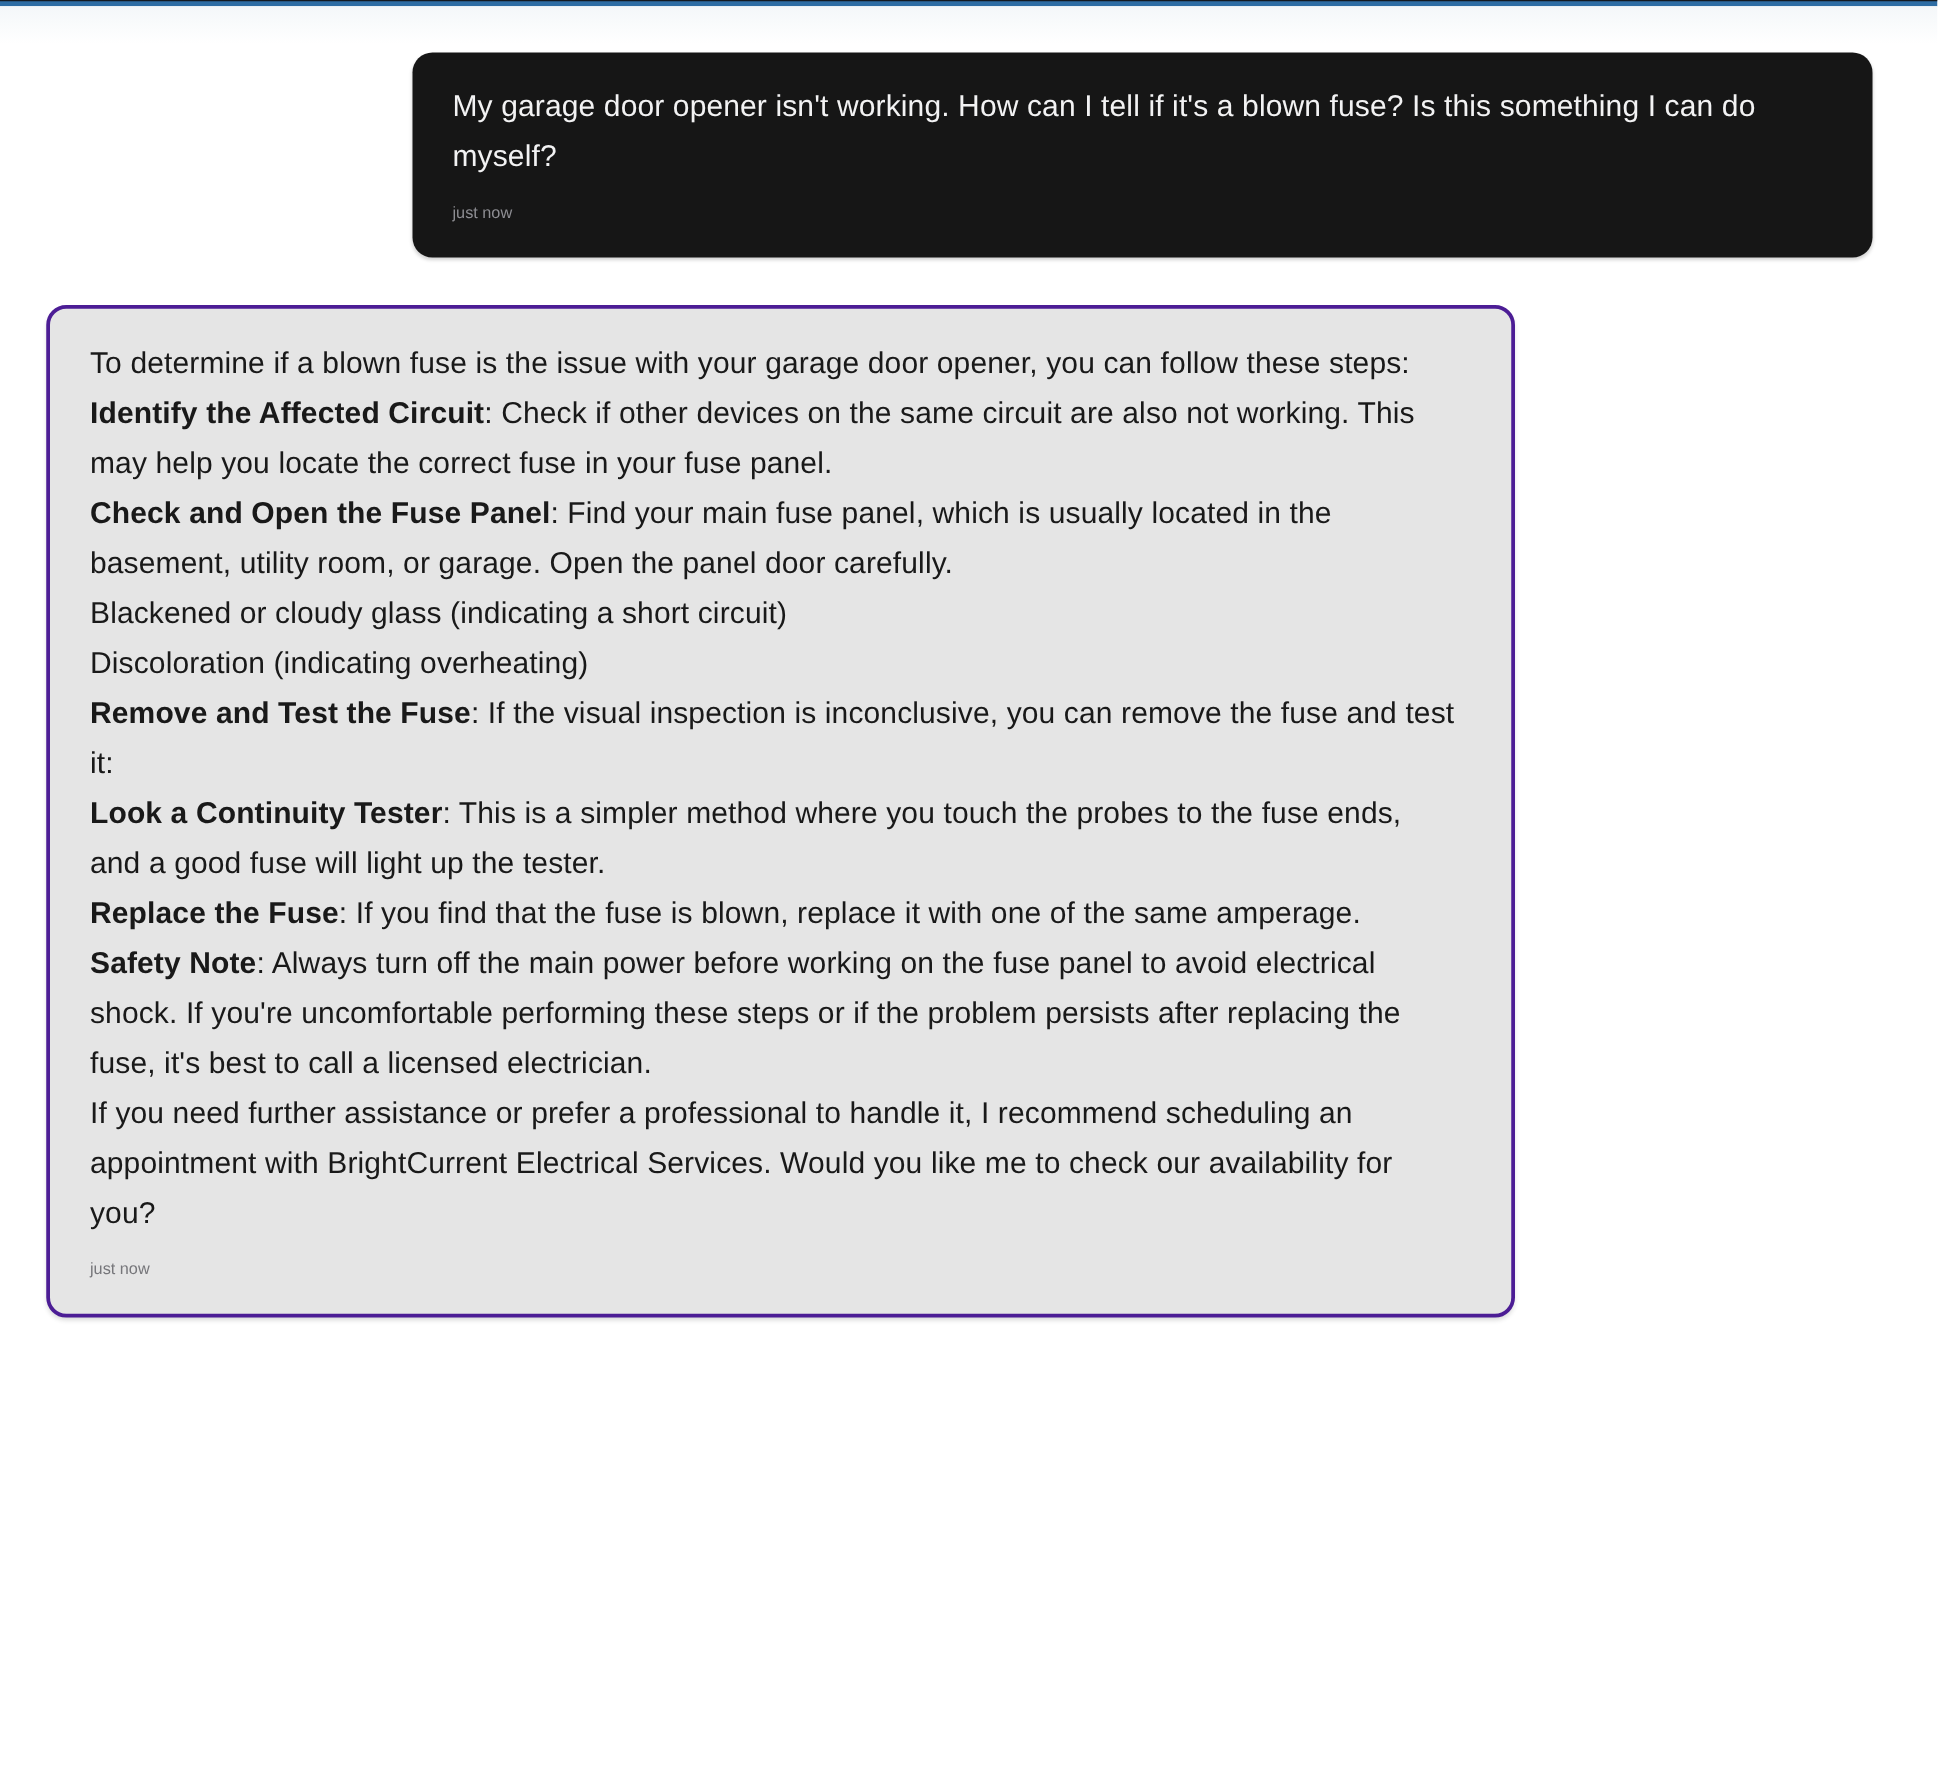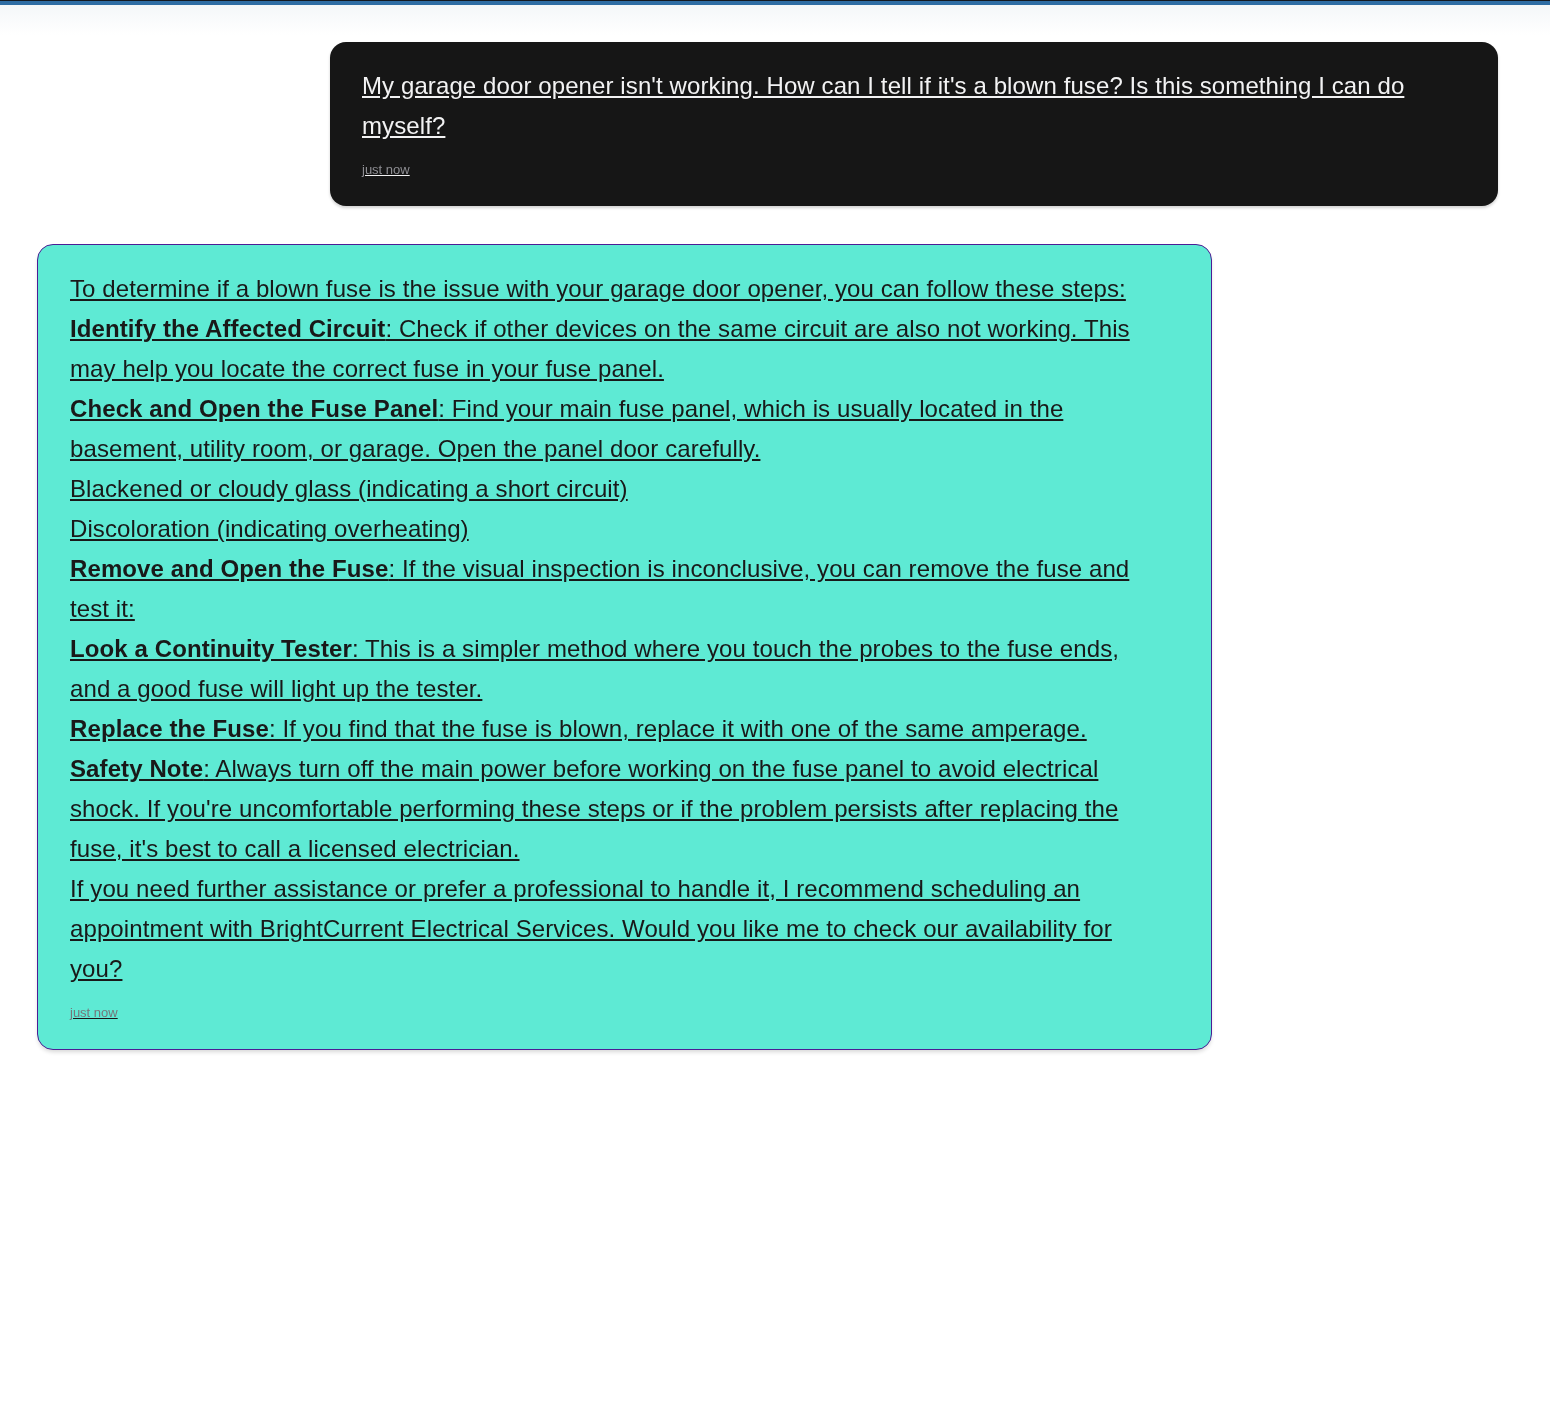--- a/index.html
+++ b/index.html
@@ -25,32 +25,31 @@
   }
   .chat {
     padding: 37px 52px 0 37px;
   }
   .row { display: flex; }
   .row-user { justify-content: flex-end; }
   .row-assistant { justify-content: flex-start; margin-top: 38px; }
   .bubble {
     border-radius: 16px;
     padding: 24px 45px 24px 32px;
-    text-decoration: underline;
   }
   .bubble-user {
     background: #161616;
     color: #f2f2f3;
     max-width: 1168px;
     box-shadow: 0 2px 3px rgba(0,0,0,0.18);
   }
   .bubble-assistant {
-    background: #5eead4;
+    background: #e5e5e5;
     color: #191919;
-    border: 1px solid #4c1d95;
+    border: 3px solid #4c1d95;
     max-width: 1175px;
     box-shadow: 0 3px 4px -1px rgba(0,0,0,0.16);
   }
   .msg-text {
     font-size: 24px;
     line-height: 40px;
     letter-spacing: 0.1px;
   }
   .msg-text p.para { margin: 0; }
   .msg-text strong { font-weight: 700; }
@@ -78,21 +77,21 @@
   </div>
 
   <div class="row row-assistant">
     <div class="bubble bubble-assistant">
       <div class="msg-text" id="assistant-paragraphs">
           <p class="para">To determine if a blown fuse is the issue with your garage door opener, you can follow these steps:</p>
           <p class="para"><strong>Identify the Affected Circuit</strong>: Check if other devices on the same circuit are also not working. This may help you locate the correct fuse in your fuse panel.</p>
           <p class="para"><strong>Check and Open the Fuse Panel</strong>: Find your main fuse panel, which is usually located in the basement, utility room, or garage. Open the panel door carefully.</p>
           <p class="para">Blackened or cloudy glass (indicating a short circuit)</p>
           <p class="para">Discoloration (indicating overheating)</p>
-          <p class="para"><strong>Remove and Open the Fuse</strong>: If the visual inspection is inconclusive, you can remove the fuse and test it:</p>
+          <p class="para"><strong>Remove and Test the Fuse</strong>: If the visual inspection is inconclusive, you can remove the fuse and test it:</p>
           <p class="para"><strong>Look a Continuity Tester</strong>: This is a simpler method where you touch the probes to the fuse ends, and a good fuse will light up the tester.</p>
           <p class="para"><strong>Replace the Fuse</strong>: If you find that the fuse is blown, replace it with one of the same amperage.</p>
           <p class="para"><strong>Safety Note</strong>: Always turn off the main power before working on the fuse panel to avoid electrical shock. If you're uncomfortable performing these steps or if the problem persists after replacing the fuse, it's best to call a licensed electrician.</p>
           <p class="para">If you need further assistance or prefer a professional to handle it, I recommend scheduling an appointment with BrightCurrent Electrical Services. Would you like me to check our availability for you?</p>
         </div>
       <div class="timestamp timestamp-light">just now</div>
     </div>
   </div>
 
 </main>

